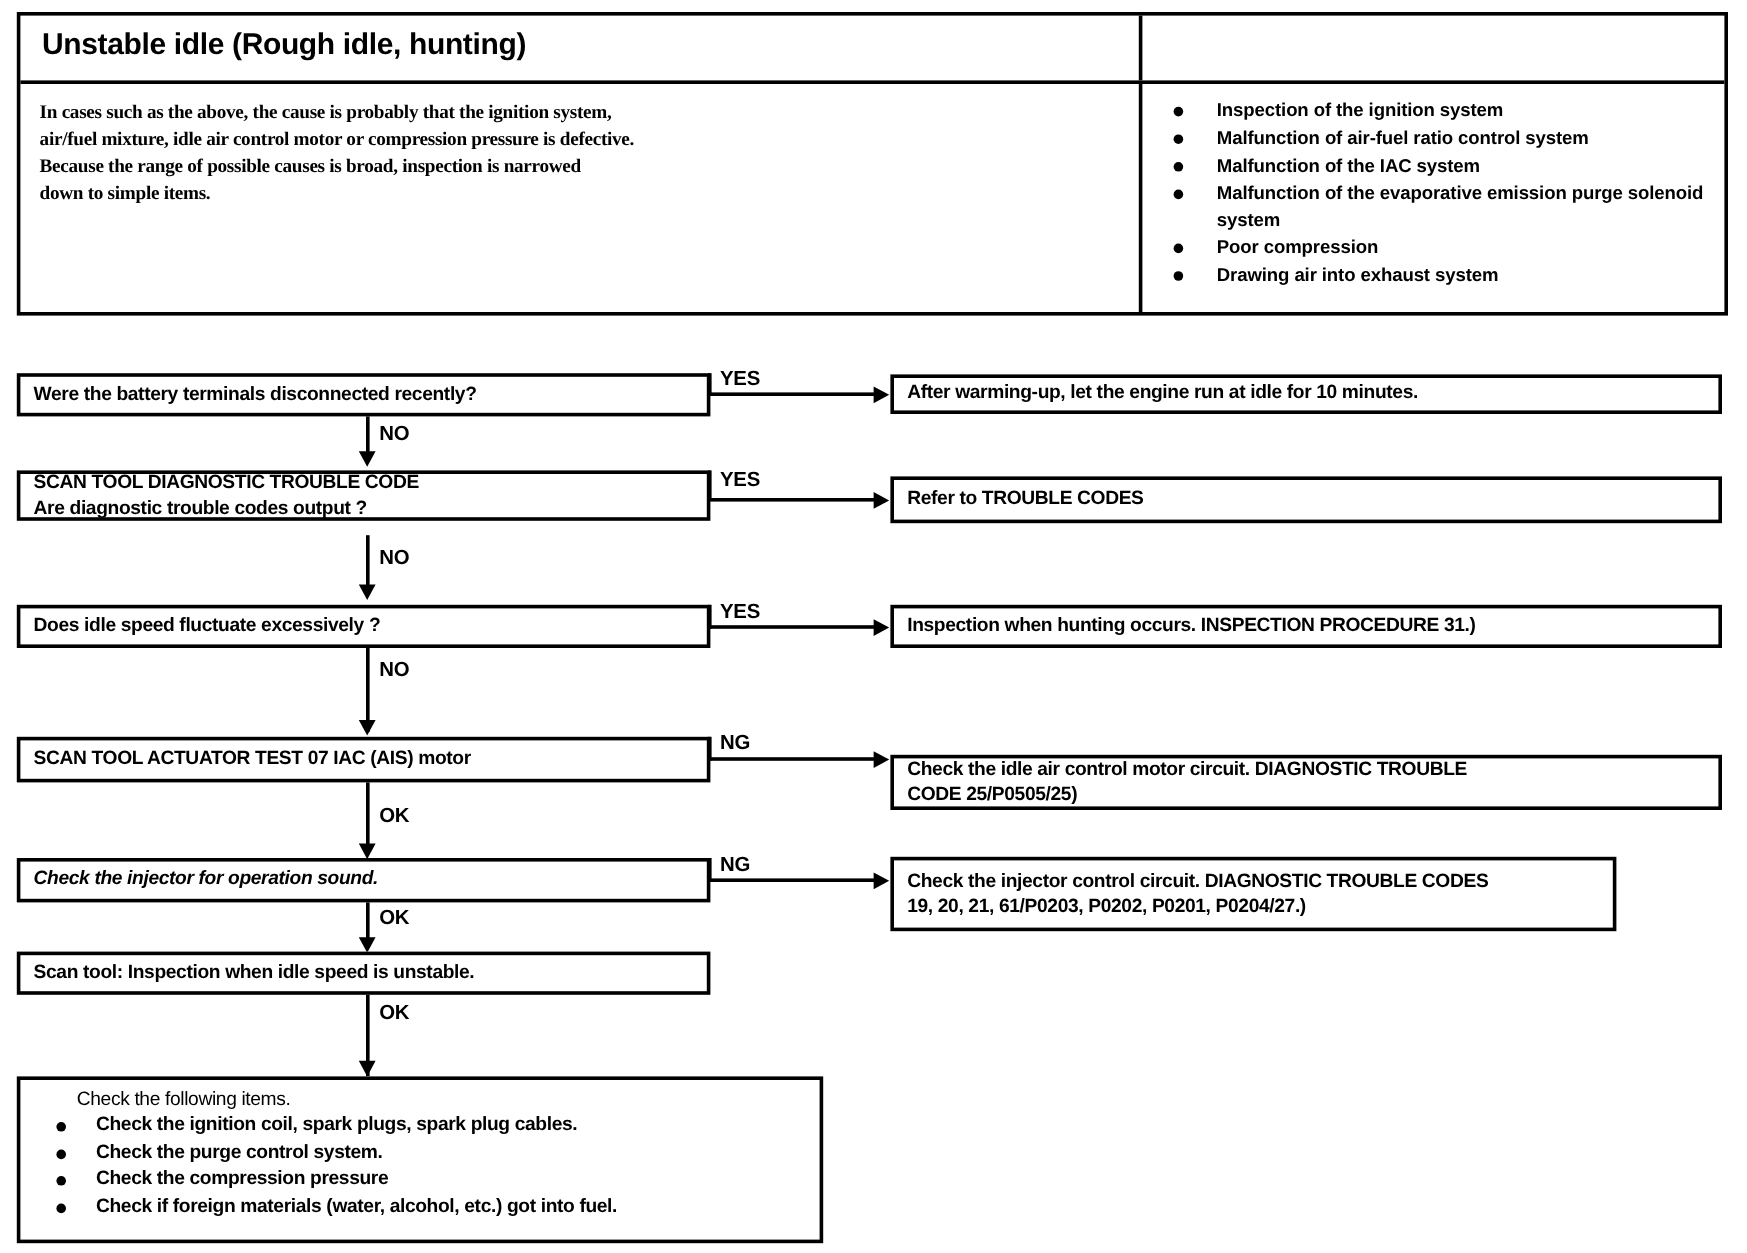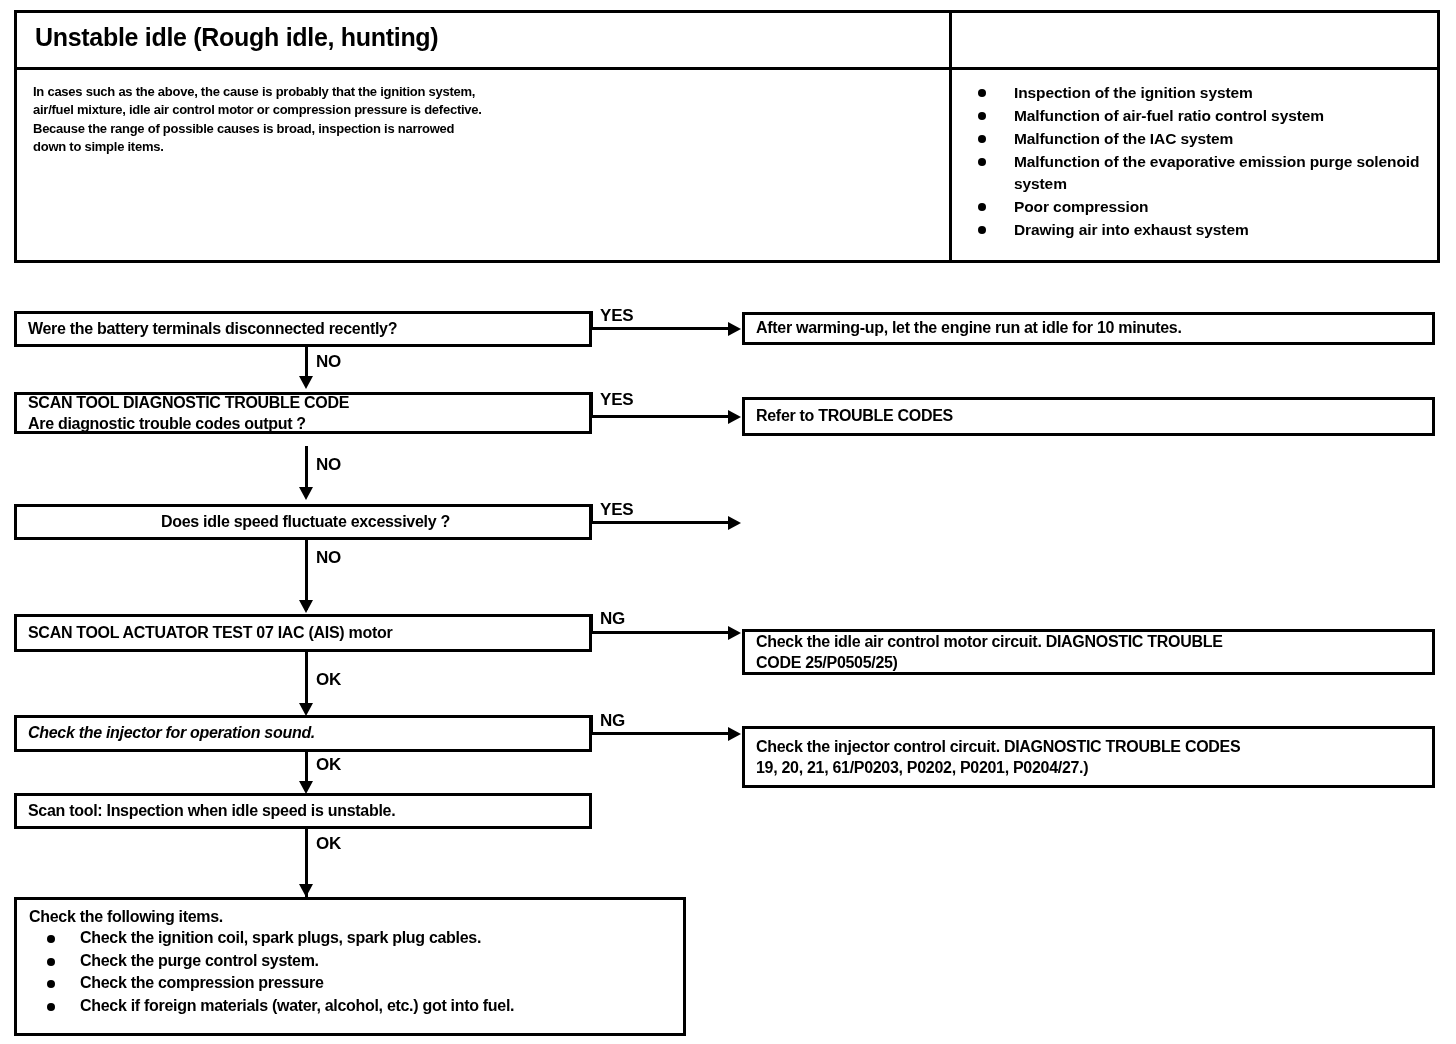--- a/index.html
+++ b/index.html
@@ -49,25 +49,26 @@
     flex: 1 1 auto;
     box-sizing: border-box;
   }
   .head-title {
     font-size: 25px;
     font-weight: bold;
     padding: 10px 0 0 18px;
     letter-spacing: -0.3px;
   }
   .desc-text {
-    font-size: 13px;
+    font-size: 16px;
     font-weight: bold;
     line-height: 1.42;
     padding: 13px 10px 0 16px;
     letter-spacing: -0.25px;
+    font-family: Liberation Serif, serif;
   }
   .cause-list {
     list-style: none;
     margin: 0;
     padding: 12px 6px 0 26px;
     font-size: 15.5px;
     font-weight: bold;
     line-height: 1.42;
     letter-spacing: -0.1px;
   }
@@ -153,23 +154,24 @@
     top: 897px;
     width: 672px;
     height: 139px;
     box-sizing: border-box;
     border: 3px solid #000;
     background: #fff;
     padding: 8px 6px 0 12px;
   }
   #final-box .final-head {
     font-size: 16px;
-    font-weight: bold;
+    font-weight: normal;
     letter-spacing: -0.3px;
     margin-bottom: 1px;
+    margin-left: 35px;
   }
   #final-box ul {
     list-style: none;
     margin: 0;
     padding: 0 0 0 18px;
     font-size: 16px;
     font-weight: bold;
     letter-spacing: -0.3px;
     line-height: 1.41;
   }
@@ -241,21 +243,21 @@
 
   <div class="vline" style="left:590px; top:392px; height:25px;"></div>
   <div class="hline" style="left:590px; top:415px; width:140px;"></div>
   <div class="arrow-right" style="left:728px; top:410px;"></div>
   <div class="edge-label" style="left:600px; top:390px;">YES</div>
 
   <div class="vline" style="left:305px; top:446px; height:48px;"></div>
   <div class="arrow-down" style="left:299px; top:487px;"></div>
   <div class="edge-label" style="left:316px; top:455px;">NO</div>
 
-  <div class="fbox" style="left:14px; top:504px; width:578px; height:36px;text-align:center;">
+  <div class="fbox" style="left:14px; top:504px; width:578px; height:36px;">
     <div class="ln">Does idle speed fluctuate excessively ?</div>
   </div>
 
   <div class="vline" style="left:590px; top:504px; height:20px;"></div>
   <div class="hline" style="left:590px; top:521px; width:140px;"></div>
   <div class="arrow-right" style="left:728px; top:516px;"></div>
   <div class="edge-label" style="left:600px; top:500px;">YES</div>
 
   <div class="vline" style="left:305px; top:540px; height:70px;"></div>
   <div class="arrow-down" style="left:299px; top:600px;"></div>
@@ -296,27 +298,30 @@
   <div class="edge-label" style="left:316px; top:834px;">OK</div>
 
   <div class="fbox" style="left:742px; top:312px; width:693px; height:33px;">
     <div class="ln">After warming-up, let the engine run at idle for 10 minutes.</div>
   </div>
 
   <div class="fbox" style="left:742px; top:397px; width:693px; height:39px;">
     <div class="ln">Refer  to  TROUBLE CODES</div>
   </div>
 
+  <div class="fbox" style="left:742px; top:504px; width:693px; height:36px;">
+    <div class="ln">Inspection when hunting occurs. INSPECTION PROCEDURE 31.)</div>
+  </div>
 
   <div class="fbox two-line" style="left:742px; top:611px; width:693px; height:46px;margin-top:18px;">
     <div class="ln">Check the idle air control motor circuit.  DIAGNOSTIC    TROUBLE</div>
     <div class="ln">CODE  25/P0505/25)</div>
   </div>
 
-  <div class="fbox two-line" style="left:742px; top:714px; width:693px; height:62px;margin-top:12px;">
+  <div class="fbox two-line" style="left:742px; top:714px; width:605px; height:62px;">
     <div class="ln">Check the injector control circuit. DIAGNOSTIC  TROUBLE  CODES</div>
     <div class="ln">19, 20, 21, 61/P0203, P0202, P0201, P0204/27.)</div>
   </div>
 
 </div>
 
 <div id="final-box">
   <div class="final-head">Check the following items.</div>
   <ul>
     <li><span class="bullet-dot"></span><span>Check the ignition coil, spark plugs, spark plug cables.</span></li>

